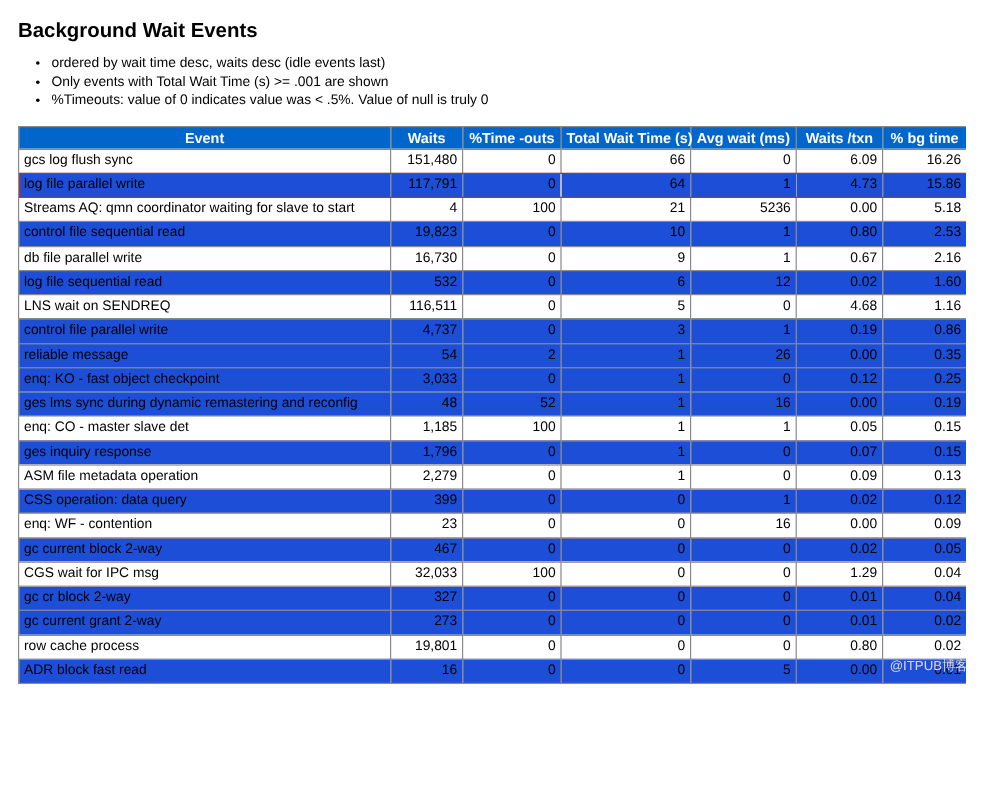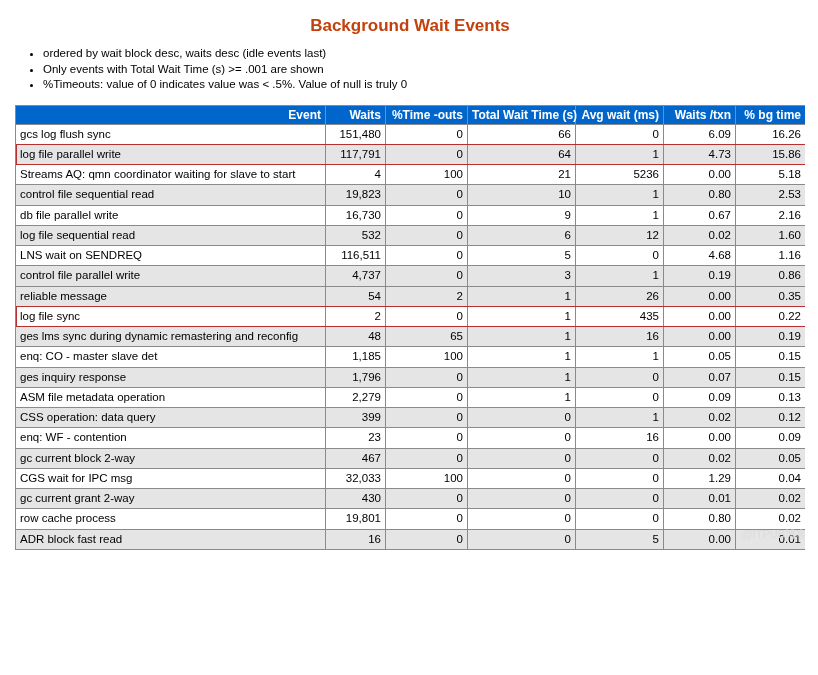--- a/index.html
+++ b/index.html
@@ -4,25 +4,24 @@
 <style>
   body {
     font-family: Arial, Helvetica, sans-serif;
     font-size: 12px;
     margin: 10px 15px;
     color: #000;
     width: 790px;
     position: relative;
   }
   h2 {
-    color: #c2410c;
+    color: #000000;
     font-size: 17px;
     font-weight: bold;
     margin: 6px 0 10px 0;
-    text-align: center;
   }
   ul {
     margin: 4px 0 12px 0;
     padding-left: 28px;
     list-style-type: disc;
   }
   ul li {
     font-size: 11.5px;
     line-height: 1.35;
   }
@@ -30,36 +29,36 @@
     border-collapse: collapse;
     width: 100%;
     table-layout: fixed;
     border: 1.5px solid #8a8a8a;
   }
   th {
     background: #0066CC;
     color: #fff;
     font-weight: bold;
     font-size: 12px;
-    text-align: right;
+    text-align: center;
     border: 1.5px solid #8a8a8a;
     padding: 2px 4px;
     white-space: nowrap;
   }
   td {
     border: 1.5px solid #8a8a8a;
     font-size: 11.5px;
     padding: 1px 4px 1px 4px;
     white-space: nowrap;
     line-height: 1.5;
   }
   .num { text-align: right; }
   .txt { text-align: left; }
   .odd { background: #ffffff; }
-  .even { background: #e5e5e5; margin-left: 12px; }
+  .even { background: #1d4ed8; margin-left: 12px; }
   .hl  { position:relative; }
   .hl::after{
     content:"";
     position:absolute;
     left:0; top:0; right:0; bottom:0;
     border:1px solid #b73030;
     pointer-events:none;
   }
   col.c0{width:310px;} col.c1{width:60px;} col.c2{width:82px;} col.c3{width:108px;}
   col.c4{width:88px;} col.c5{width:72px;} col.c6{width:70px;}
@@ -69,21 +68,21 @@
     pointer-events:none;
     margin-top:15px;
   }
 </style>
 </head>
 <body>
 
 <h2>Background Wait Events</h2>
 
 <ul>
-  <li>ordered by wait block desc, waits desc (idle events last)</li>
+  <li>ordered by wait time desc, waits desc (idle events last)</li>
   <li>Only events with Total Wait Time (s) &gt;= .001 are shown</li>
   <li>%Timeouts: value of 0 indicates value was &lt; .5%. Value of null is truly 0</li>
 </ul>
 
 <table>
   <colgroup>
     <col class="c0">
       <col class="c1">
       <col class="c2">
       <col class="c3">
@@ -177,33 +176,33 @@
       </tr>
       <tr class="even">
         <td class="txt">reliable message</td>
         <td class="num">54</td>
         <td class="num">2</td>
         <td class="num">1</td>
         <td class="num">26</td>
         <td class="num">0.00</td>
         <td class="num">0.35</td>
       </tr>
-      <tr class="odd hl">
-        <td class="txt">log file sync</td>
-        <td class="num">2</td>
-        <td class="num">0</td>
-        <td class="num">1</td>
-        <td class="num">435</td>
-        <td class="num">0.00</td>
-        <td class="num">0.22</td>
+      <tr class="even">
+        <td class="txt">enq: KO - fast object checkpoint</td>
+        <td class="num">3,033</td>
+        <td class="num">0</td>
+        <td class="num">1</td>
+        <td class="num">0</td>
+        <td class="num">0.12</td>
+        <td class="num">0.25</td>
       </tr>
       <tr class="even">
         <td class="txt">ges lms sync during dynamic remastering and reconfig</td>
         <td class="num">48</td>
-        <td class="num">65</td>
+        <td class="num">52</td>
         <td class="num">1</td>
         <td class="num">16</td>
         <td class="num">0.00</td>
         <td class="num">0.19</td>
       </tr>
       <tr class="odd">
         <td class="txt">enq: CO - master slave det</td>
         <td class="num">1,185</td>
         <td class="num">100</td>
         <td class="num">1</td>
@@ -259,22 +258,31 @@
       <tr class="odd">
         <td class="txt">CGS wait for IPC msg</td>
         <td class="num">32,033</td>
         <td class="num">100</td>
         <td class="num">0</td>
         <td class="num">0</td>
         <td class="num">1.29</td>
         <td class="num">0.04</td>
       </tr>
       <tr class="even">
+        <td class="txt">gc cr block 2-way</td>
+        <td class="num">327</td>
+        <td class="num">0</td>
+        <td class="num">0</td>
+        <td class="num">0</td>
+        <td class="num">0.01</td>
+        <td class="num">0.04</td>
+      </tr>
+      <tr class="even">
         <td class="txt">gc current grant 2-way</td>
-        <td class="num">430</td>
+        <td class="num">273</td>
         <td class="num">0</td>
         <td class="num">0</td>
         <td class="num">0</td>
         <td class="num">0.01</td>
         <td class="num">0.02</td>
       </tr>
       <tr class="odd">
         <td class="txt">row cache process</td>
         <td class="num">19,801</td>
         <td class="num">0</td>

